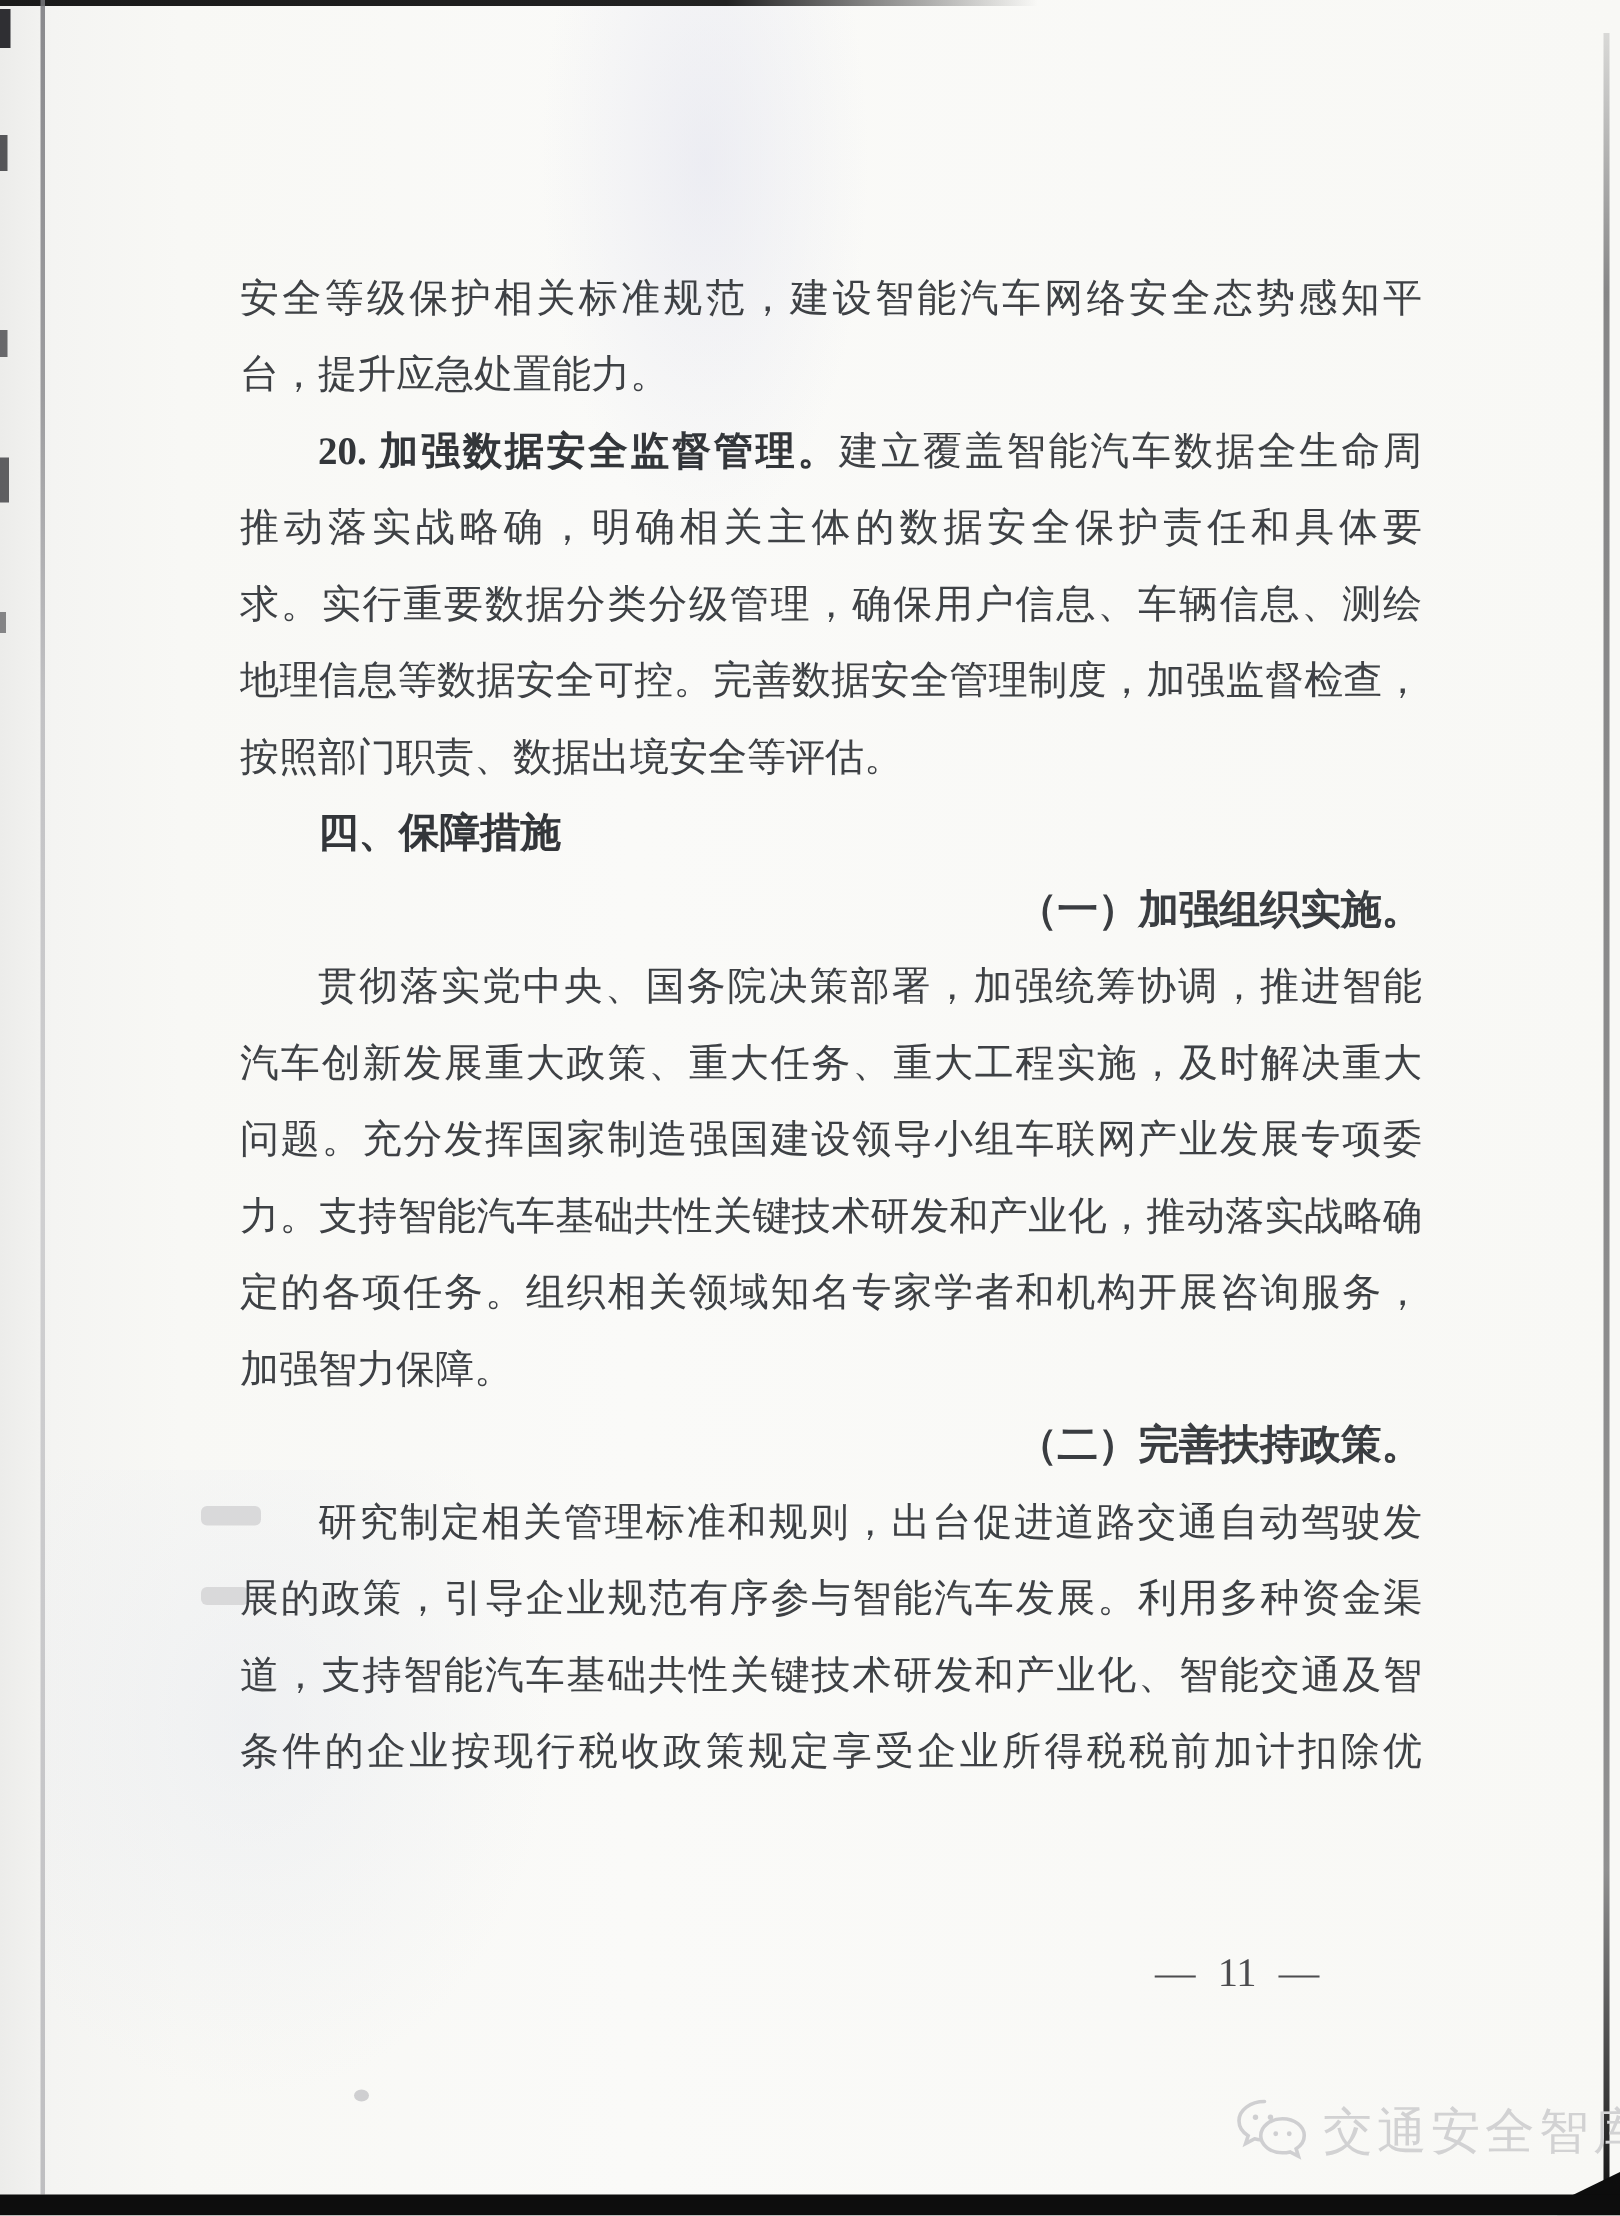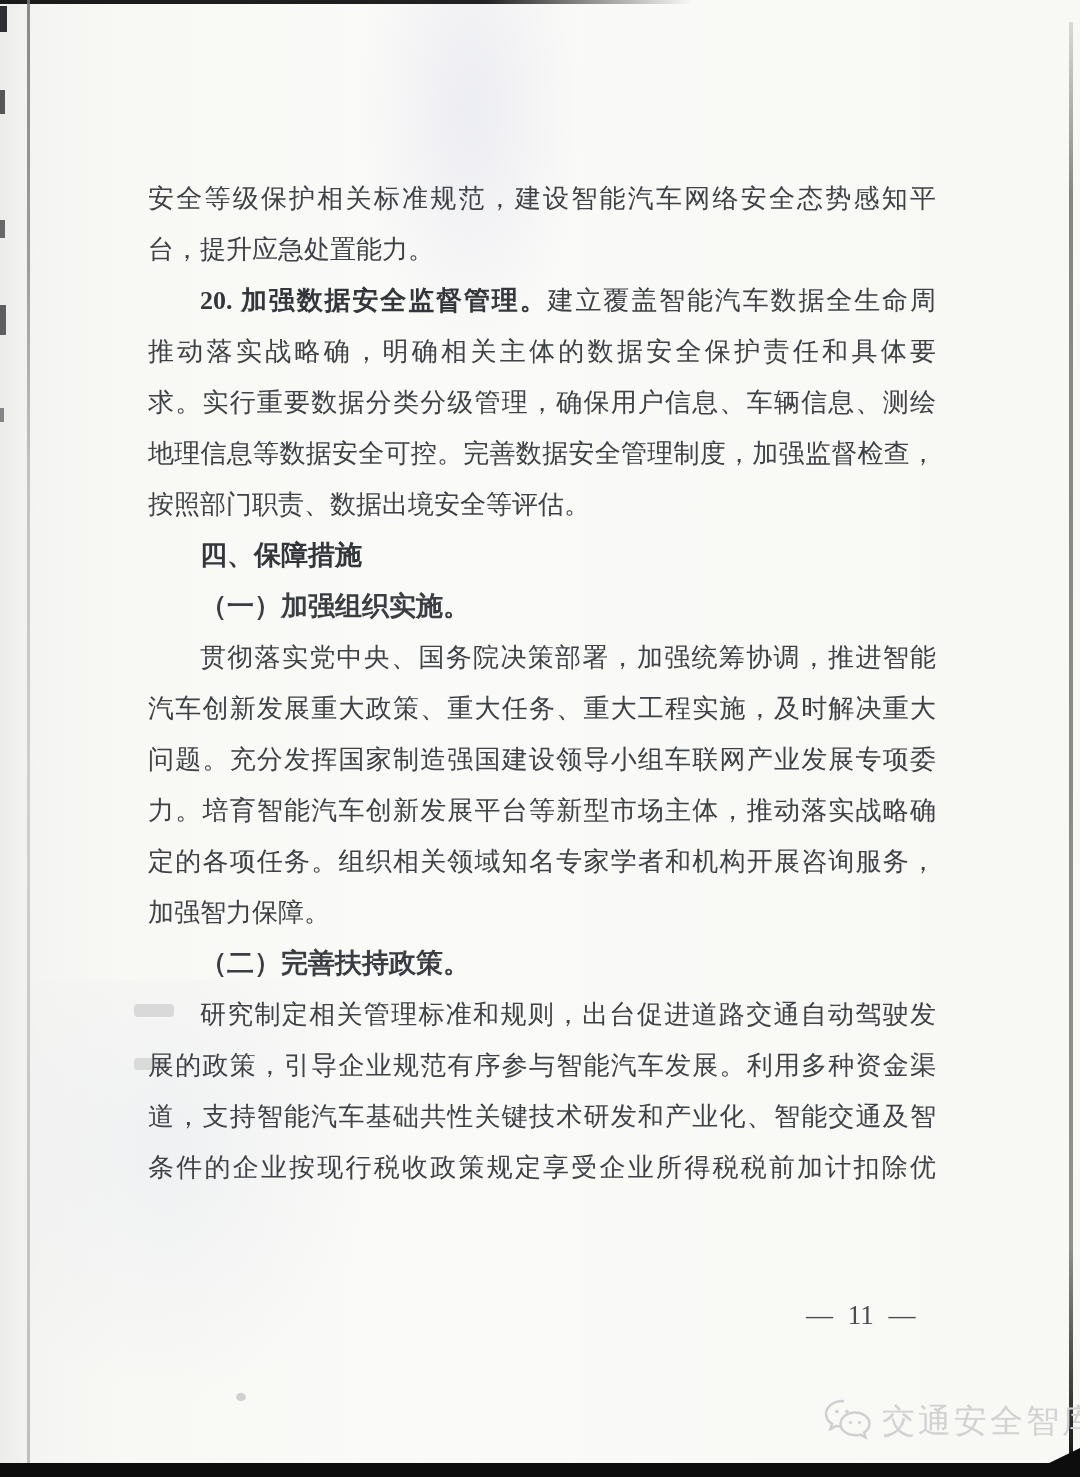--- a/index.html
+++ b/index.html
@@ -50,46 +50,47 @@
     background: radial-gradient(ellipse at 40% 40%, rgba(222,226,236,.35) 0%, rgba(222,226,236,0) 70%);
     pointer-events: none;
   }
   .bleed-mark { position: absolute; background: #d9d9da; border-radius: 4px; }
   .bleed-mark.b1 { left: 134px; top: 1004px; width: 40px; height: 13px; }
   .bleed-mark.b2 { left: 134px; top: 1058px; width: 32px; height: 12px; }
   .bleed-mark.b3 { left: 236px; top: 1393px; width: 10px; height: 8px; border-radius: 50%; background:#cfcfd1;}
 
   
   .doc-body {
-    position: absolute; left: 148px; top: 173px; width: 788px;
+    position: absolute; left: 160px; top: 173px; width: 788px;
     color: #3e4145;
   }
   .line {
     height: 51px; line-height: 51px;
     font-size: 26px;
     letter-spacing: 0px;
     white-space: nowrap;
     text-align: left;
   }
   .line.fill { text-align: justify; text-align-last: justify; white-space: normal; }
   .line.indent { padding-left: 52px; }
   .line .seg.bold { font-weight: 700; color: #33363a; }
   .line.heading {
     font-family: "Liberation Sans", sans-serif;
     font-weight: 700; color: #33363a;
     font-size: 27px;
   }
   .line.subheading {
     font-weight: 700; color: #3a3d41;
     font-size: 27px;
+    text-align: right;
   }
 
   
   .page-number {
-    position: absolute; left: 806px; top: 1300px;
+    position: absolute; left: 770px; top: 1300px;
     font-size: 27px; color: #4c4c4f;
     font-family: "Liberation Serif", serif;
     word-spacing: 8px;
   }
 
   
   .watermark {
     position: absolute; left: 822px; top: 1398px;
     display: flex; align-items: center;
     color: #d2d2d3;
@@ -124,21 +125,21 @@
     <div class="line body fill indent"><span class="seg bold">20. 加强数据安全监督管理。</span><span class="seg">建立覆盖智能汽车数据全生命周</span></div>
     <div class="line body fill"><span class="seg">推动落实战略确，明确相关主体的数据安全保护责任和具体要</span></div>
     <div class="line body fill"><span class="seg">求。实行重要数据分类分级管理，确保用户信息、车辆信息、测绘</span></div>
     <div class="line body fill"><span class="seg">地理信息等数据安全可控。完善数据安全管理制度，加强监督检查，</span></div>
     <div class="line body"><span class="seg">按照部门职责、数据出境安全等评估。</span></div>
     <div class="line heading indent"><span class="seg">四、保障措施</span></div>
     <div class="line subheading indent"><span class="seg">（一）加强组织实施。</span></div>
     <div class="line body fill indent"><span class="seg">贯彻落实党中央、国务院决策部署，加强统筹协调，推进智能</span></div>
     <div class="line body fill"><span class="seg">汽车创新发展重大政策、重大任务、重大工程实施，及时解决重大</span></div>
     <div class="line body fill"><span class="seg">问题。充分发挥国家制造强国建设领导小组车联网产业发展专项委</span></div>
-    <div class="line body fill"><span class="seg">力。培育智能汽车创新发展平台等新型市场主体，推动落实战略确</span></div>
+    <div class="line body fill"><span class="seg">力。支持智能汽车基础共性关键技术研发和产业化，推动落实战略确</span></div>
     <div class="line body fill"><span class="seg">定的各项任务。组织相关领域知名专家学者和机构开展咨询服务，</span></div>
     <div class="line body"><span class="seg">加强智力保障。</span></div>
     <div class="line subheading indent"><span class="seg">（二）完善扶持政策。</span></div>
     <div class="line body fill indent"><span class="seg">研究制定相关管理标准和规则，出台促进道路交通自动驾驶发</span></div>
     <div class="line body fill"><span class="seg">展的政策，引导企业规范有序参与智能汽车发展。利用多种资金渠</span></div>
     <div class="line body fill"><span class="seg">道，支持智能汽车基础共性关键技术研发和产业化、智能交通及智</span></div>
     <div class="line body fill"><span class="seg">条件的企业按现行税收政策规定享受企业所得税税前加计扣除优</span></div>
   </div>
 
 <div class="page-number">— 11 —</div>

